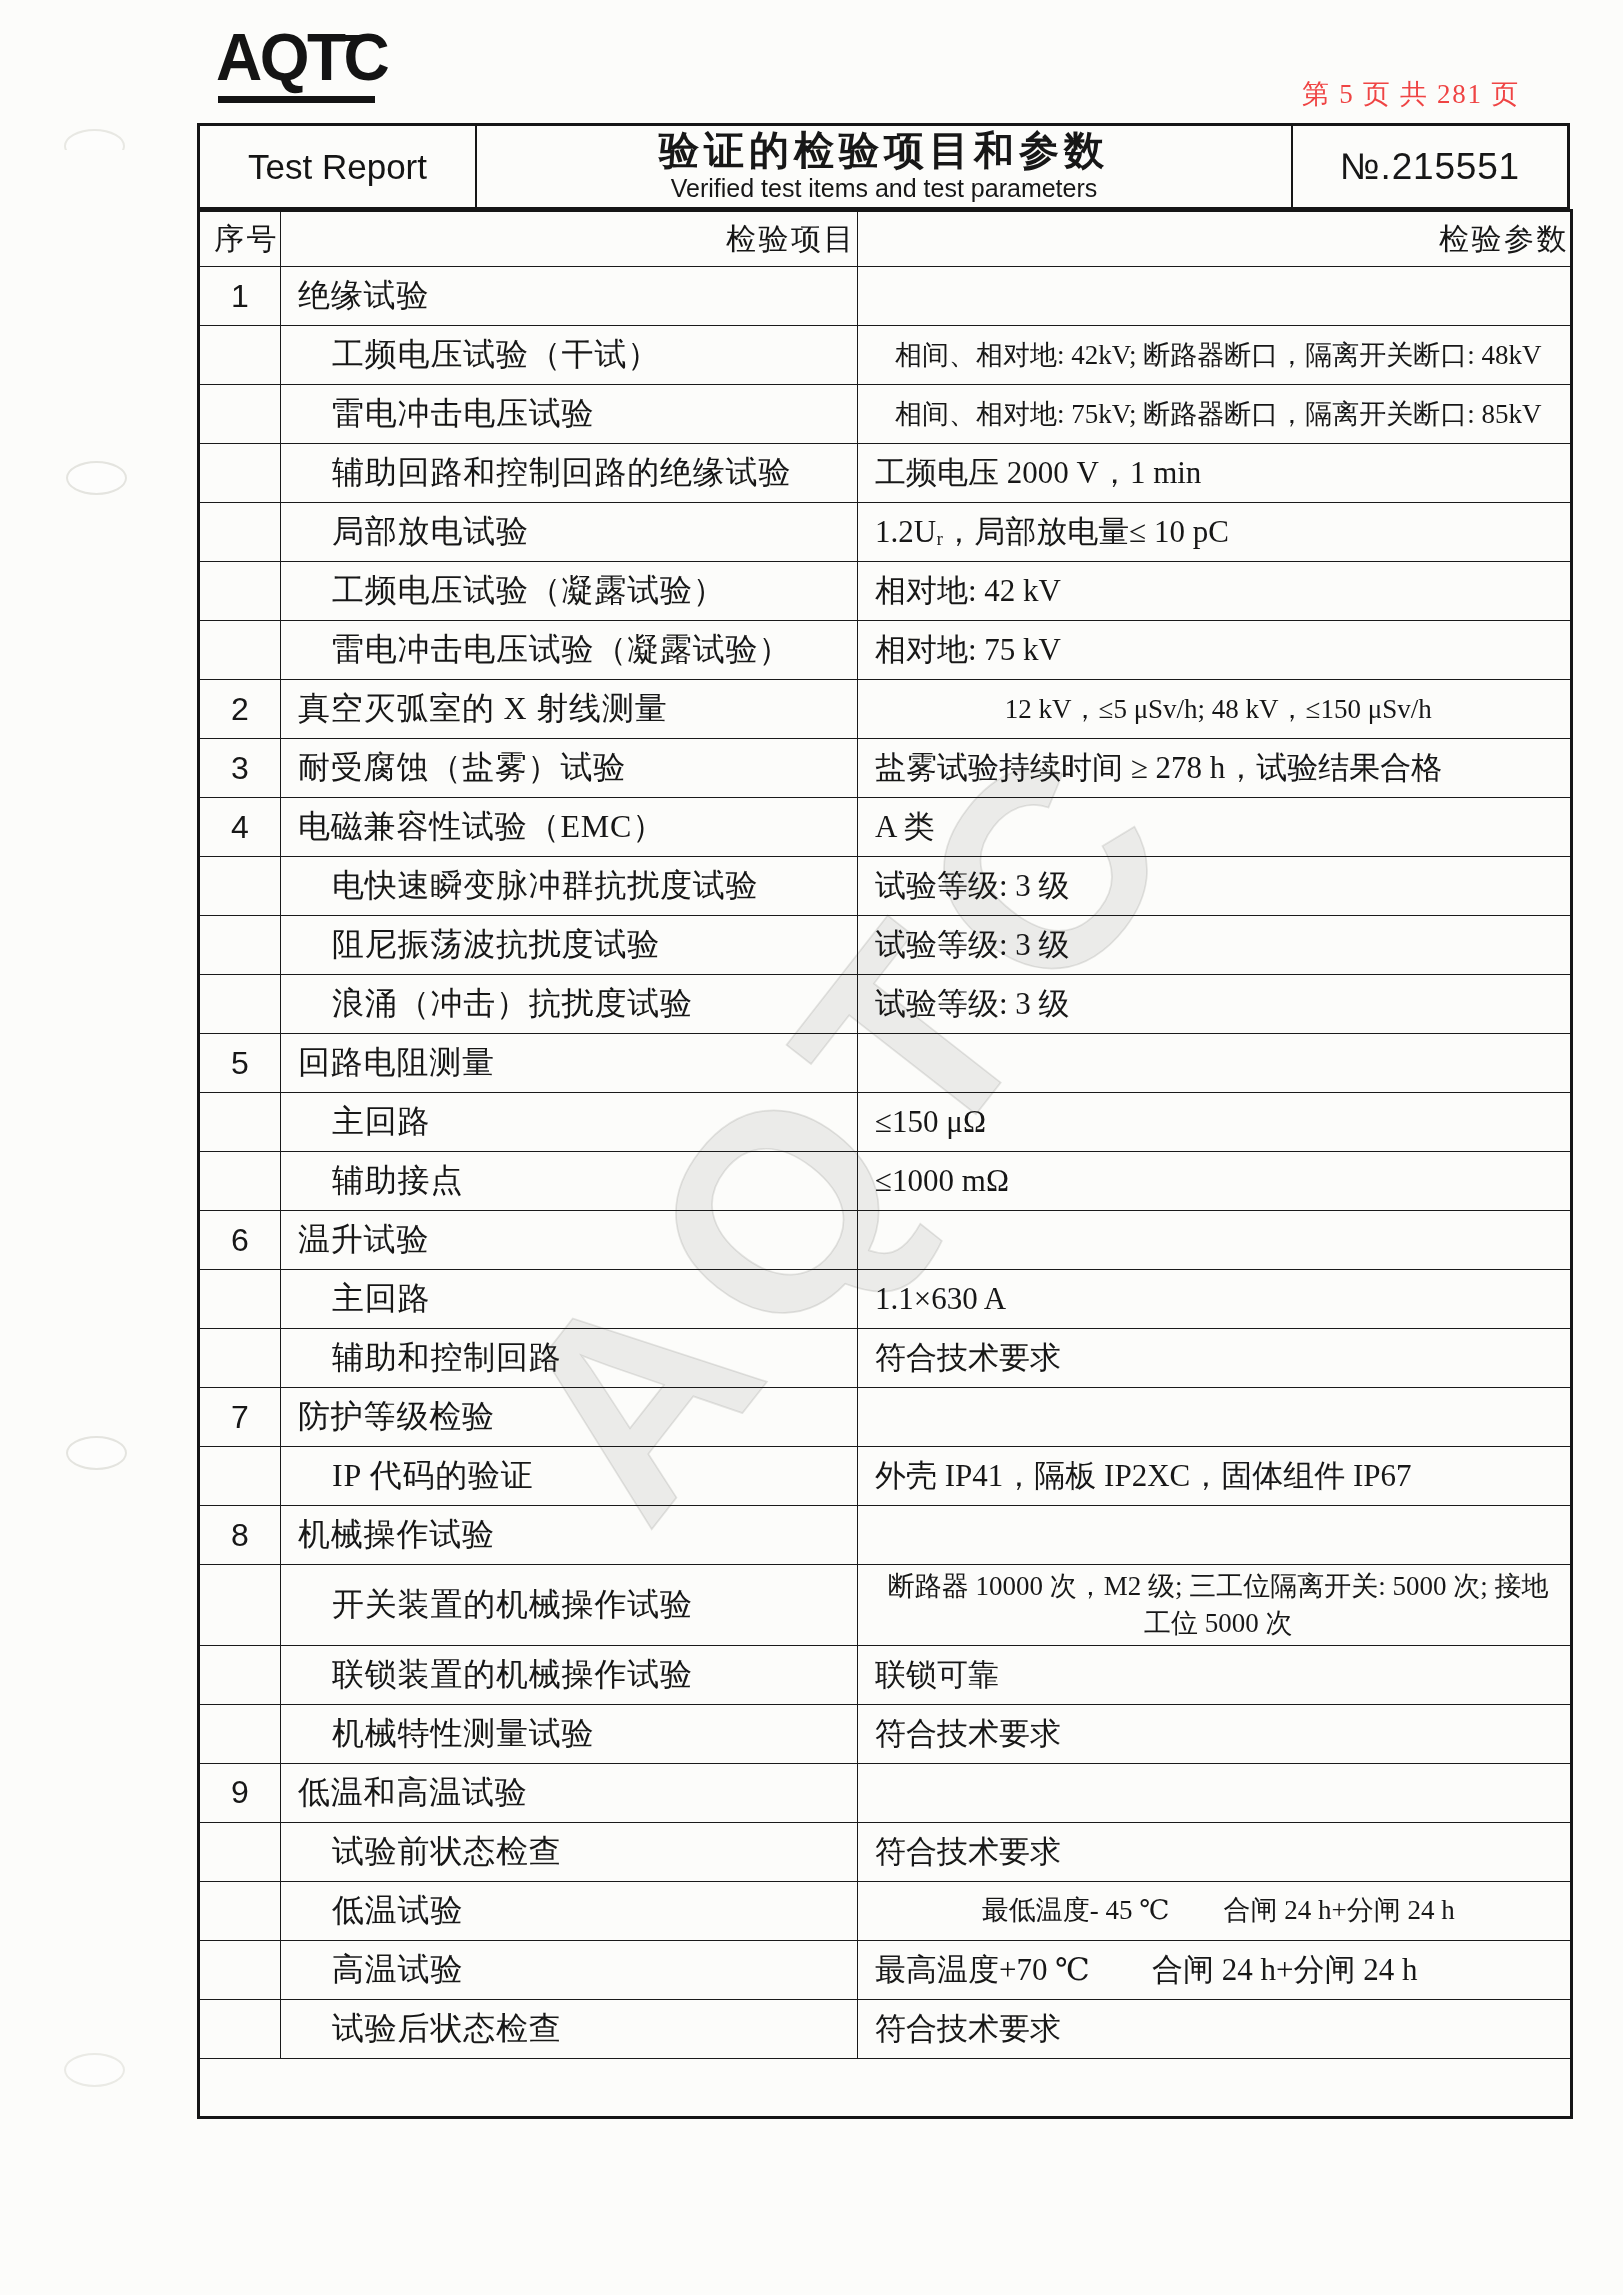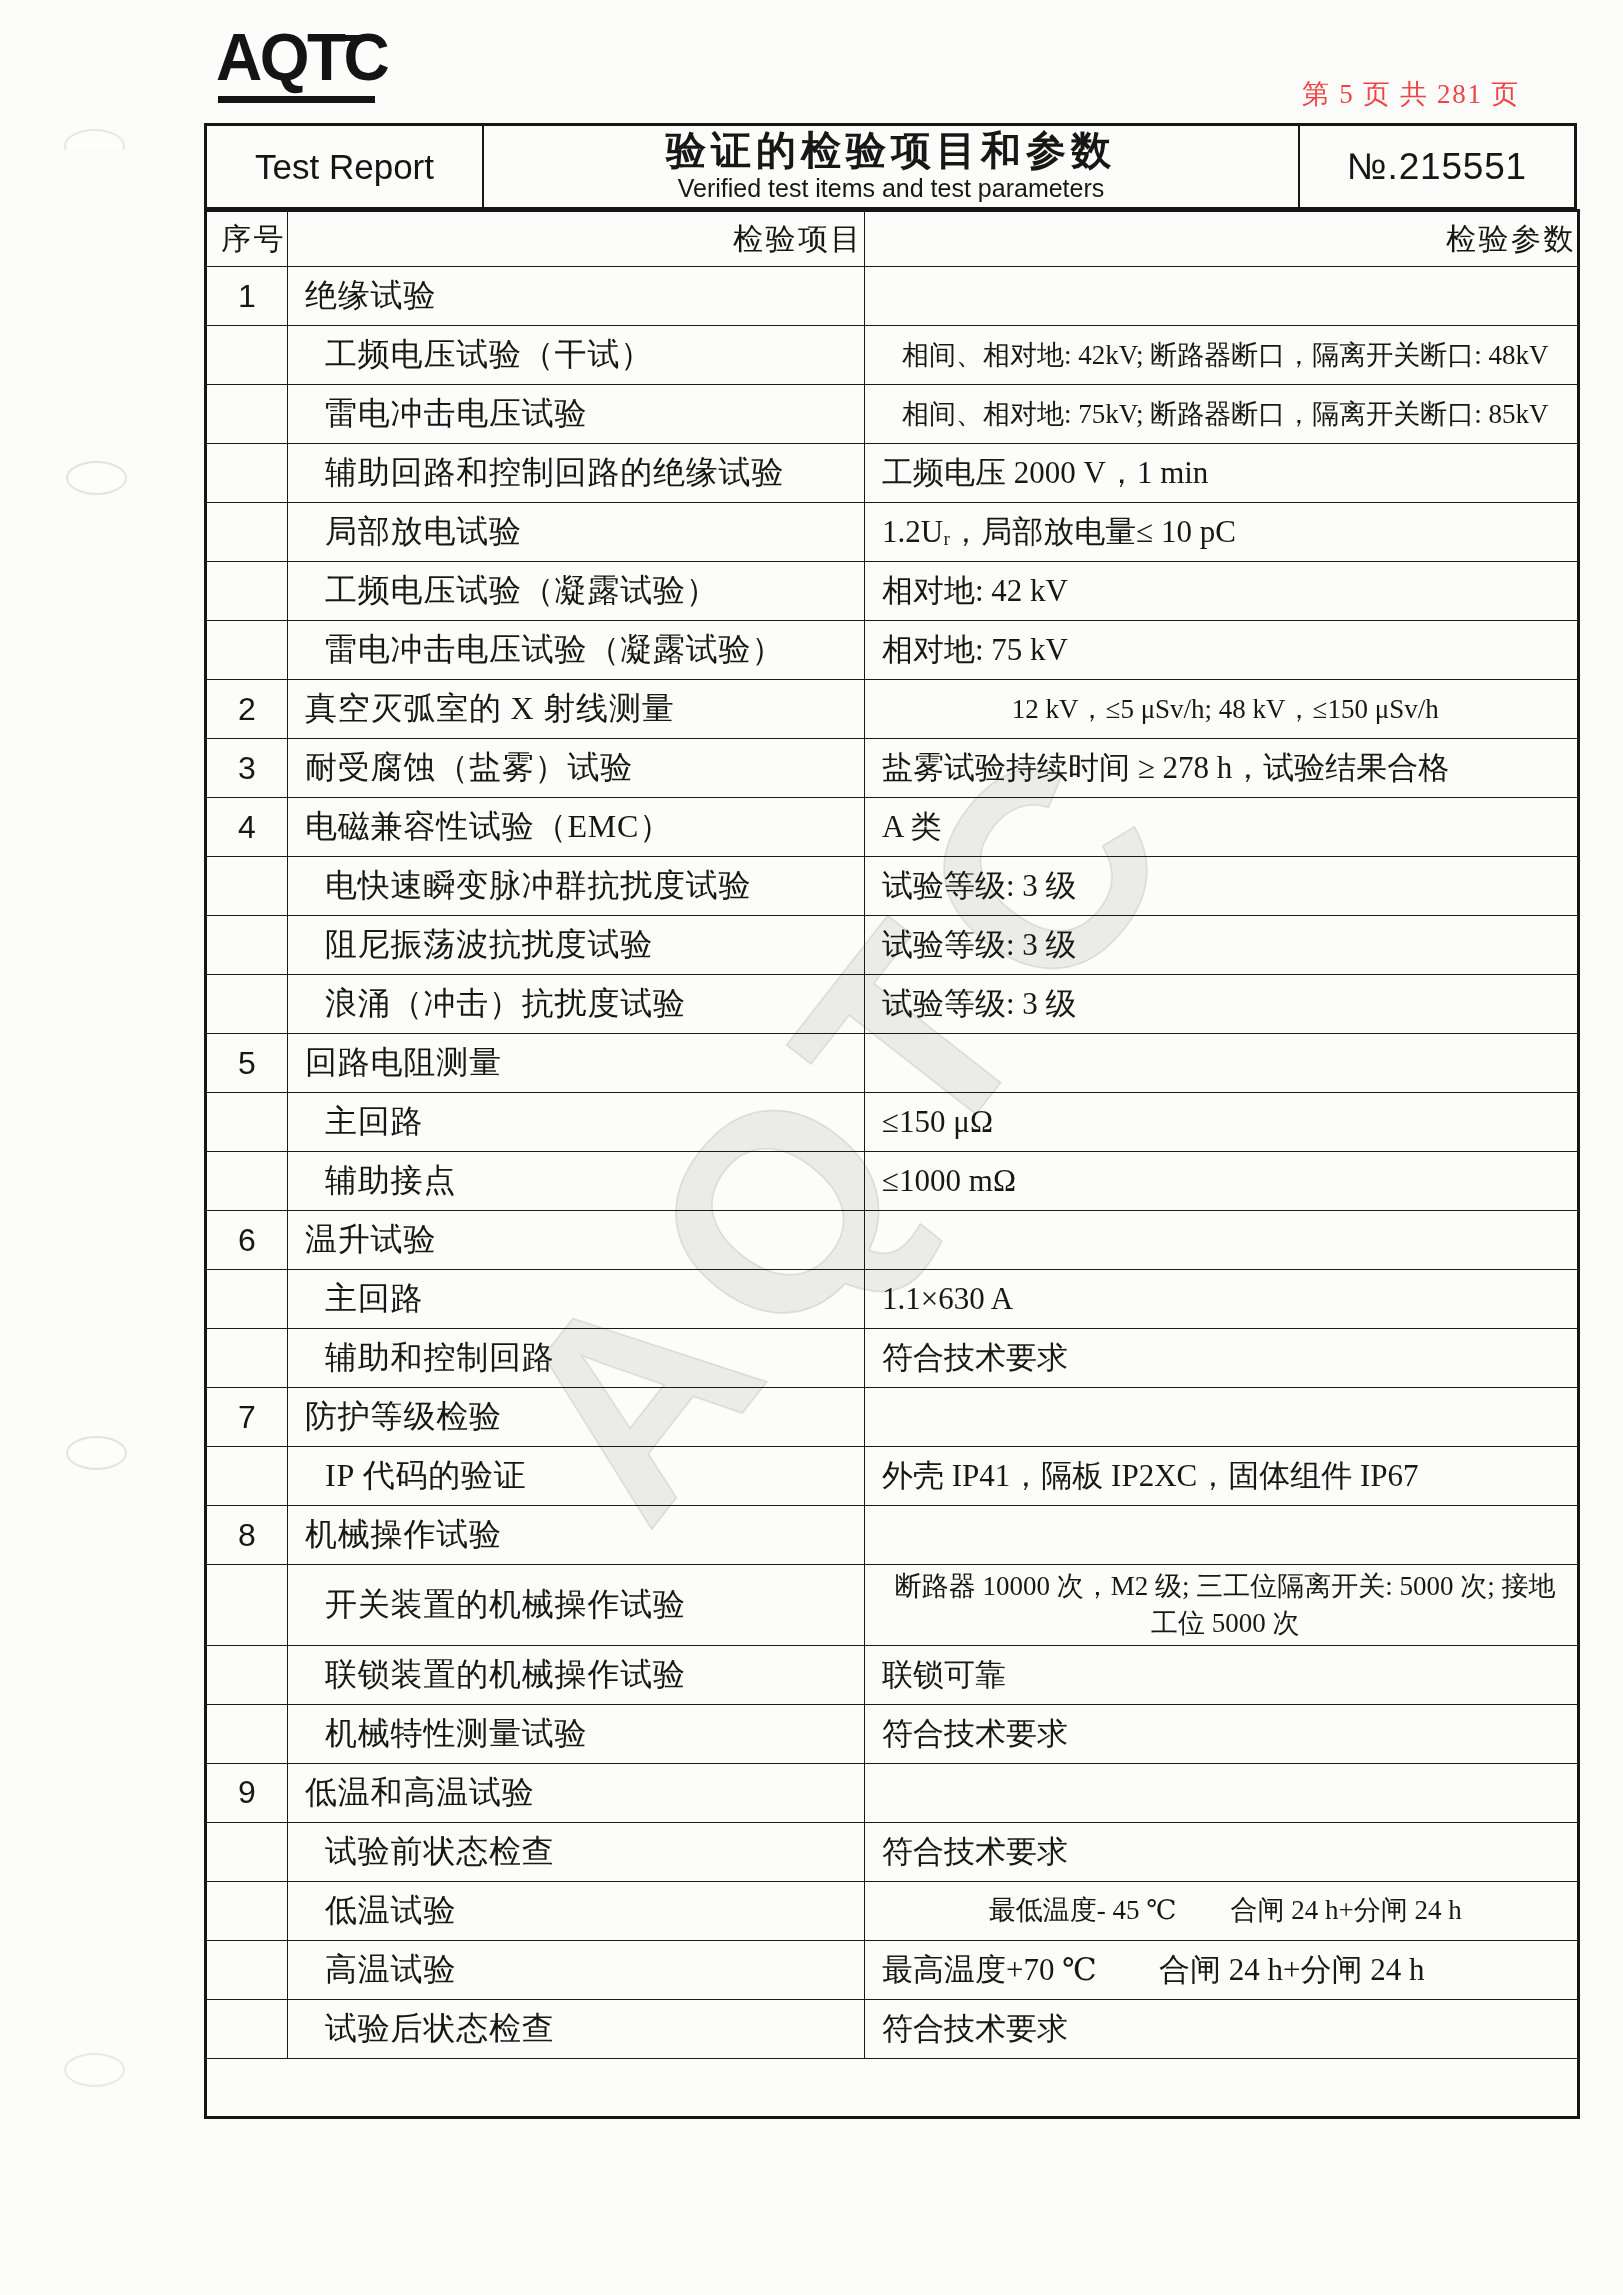--- a/index.html
+++ b/index.html
@@ -46,21 +46,21 @@
     position:absolute;left:338px;top:727px;width:1015px;height:795px;
     display:flex;align-items:center;justify-content:center;
     transform:rotate(-52deg);pointer-events:none;
   }
   .watermark span{
     font-size:279px;font-weight:700;letter-spacing:25px;line-height:1;
     color:rgba(150,150,148,0.16);
     -webkit-text-stroke:1.7px rgba(140,140,138,0.22);
   }
   
-  .doc{position:absolute;left:204px;top:123px;width:1160px;}
+  .doc{position:absolute;left:197px;top:123px;width:1160px;}
   .band{
     display:flex;box-sizing:border-box;width:1373px;height:86px;
     border:3.4px solid #161616;border-bottom-width:2.5px;background:transparent;
   }
   .band-cell{box-sizing:border-box;display:flex;flex-direction:column;justify-content:center;align-items:center;}
   .band-left{width:277px;border-right:2.5px solid #161616;}
   .band-left .en-title{font-size:35px;color:#151515;}
   .band-center{width:816px;border-right:2.5px solid #161616;}
   .band-center .zh-title{font-size:40px;font-weight:600;letter-spacing:5px;line-height:1.05;font-family:"Liberation Serif","DejaVu Serif",serif;}
   .band-center .en-sub{font-size:25px;margin-top:1.7px;}
@@ -75,21 +75,21 @@
     box-sizing:border-box;border:1.7px solid #1a1a1a;
     font-weight:normal;vertical-align:middle;
     overflow:hidden;
   }
   col.c-no{width:82px;}
   col.c-item{width:577px;}
   col.c-param{width:714px;}
   tr.colhead th{height:56px;font-size:30px;letter-spacing:2.5px;text-align:right;font-family:"Liberation Serif","DejaVu Serif",serif;}
   td.no{height:59px;text-align:center;font-size:32px;font-weight:600;}
   td.item{height:59px;font-size:32px;padding:3.4px 6.8px 3.4px 17px;letter-spacing:0.8px;font-family:"Liberation Serif","DejaVu Serif",serif;}
-  td.item.sub{padding-left:37px;}
+  td.item.sub{padding-left:51px;}
   td.item.tight{font-size:26px;padding-left:37px;letter-spacing:0;}
   td.param{height:59px;font-size:31px;padding:3.4px 8.5px 3.4px 17px;font-family:"Liberation Serif","DejaVu Serif",serif;line-height:1.35;}
   td.param.tight{font-size:27px;text-align:center;}
   td.spacer{height:59px;}
 </style>
 </head>
 <body>
 
 <div class="page">
 

